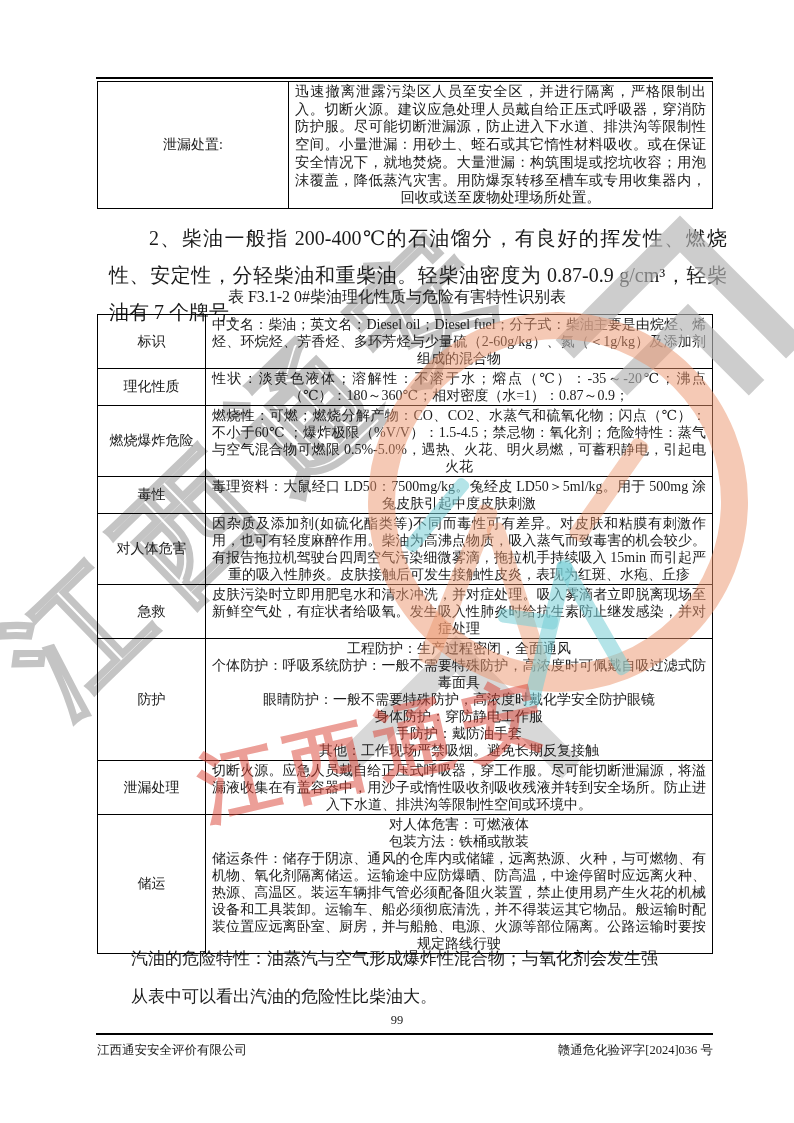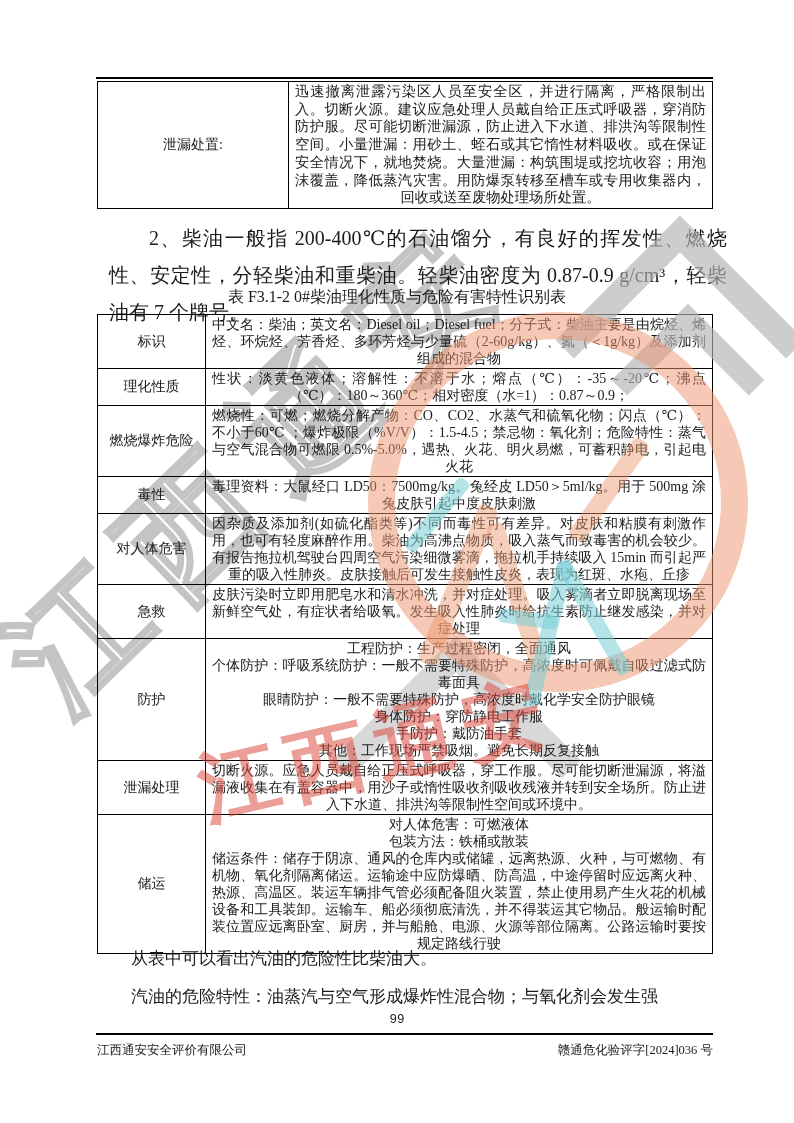--- a/index.html
+++ b/index.html
@@ -28,21 +28,21 @@
     text-indent:2em;text-align:justify;word-break:break-all;margin:12px;}
   .table-caption{left:0;top:287px;width:794px;text-align:center;font-size:16px;}
   
   .hazard-table-wrap{left:97px;top:314px;width:616px;}
   .hazard-table{width:616px;}
   .hazard-table .label-cell{width:103px;}
   
   .closing{left:97px;top:941px;width:618px;}
   .closing p{margin:0 0 2px 0;font-size:17px;line-height:36px;text-indent:2em;word-break:break-all;}
   
-  .page-number{left:0;top:1013px;width:794px;text-align:center;font-size:12.5px;font-family:Liberation Mono, monospace;}
+  .page-number{left:0;top:1013px;width:794px;text-align:center;font-size:12.5px;}
   .footer-rule{left:96px;top:1033px;width:617px;height:1.6px;background:#000;}
   .doc-footer{left:97px;top:1042px;width:616px;display:flex;justify-content:space-between;font-size:12.5px;}
   
   .wm{pointer-events:none;}
   .wm-under{z-index:0;}
   .wm-over{z-index:5;}
   .content-layer{position:absolute;left:0;top:0;z-index:1;width:794px;height:1123px;}
   .wm-gray-text{
     left:-30px;top:620px;font-size:132px;font-weight:bold;letter-spacing:26px;
     color:transparent;-webkit-text-stroke:3px rgba(176,176,176,.75);
@@ -159,22 +159,22 @@
           <p>对人体危害：可燃液体</p>
           <p>包装方法：铁桶或散装</p>
           <p>储运条件：储存于阴凉、通风的仓库内或储罐，远离热源、火种，与可燃物、有机物、氧化剂隔离储运。运输途中应防爆晒、防高温，中途停留时应远离火种、热源、高温区。装运车辆排气管必须配备阻火装置，禁止使用易产生火花的机械设备和工具装卸。运输车、船必须彻底清洗，并不得装运其它物品。般运输时配装位置应远离卧室、厨房，并与船舱、电源、火源等部位隔离。公路运输时要按规定路线行驶</p>
         </td>
       </tr>
     </tbody>
       </table>
   </div>
 
   <div class="abs closing">
+    <p>汽油的危险特性：油蒸汽与空气形成爆炸性混合物；与氧化剂会发生强</p>
     <p>从表中可以看出汽油的危险性比柴油大。</p>
-    <p>汽油的危险特性：油蒸汽与空气形成爆炸性混合物；与氧化剂会发生强</p>
   </div>
 
   <div class="abs page-number">99</div>
   <div class="abs footer-rule"></div>
   <div class="abs doc-footer">
     <span>江西通安安全评价有限公司</span>
     <span>赣通危化验评字[2024]036 号</span>
   </div>
 
 </div>

